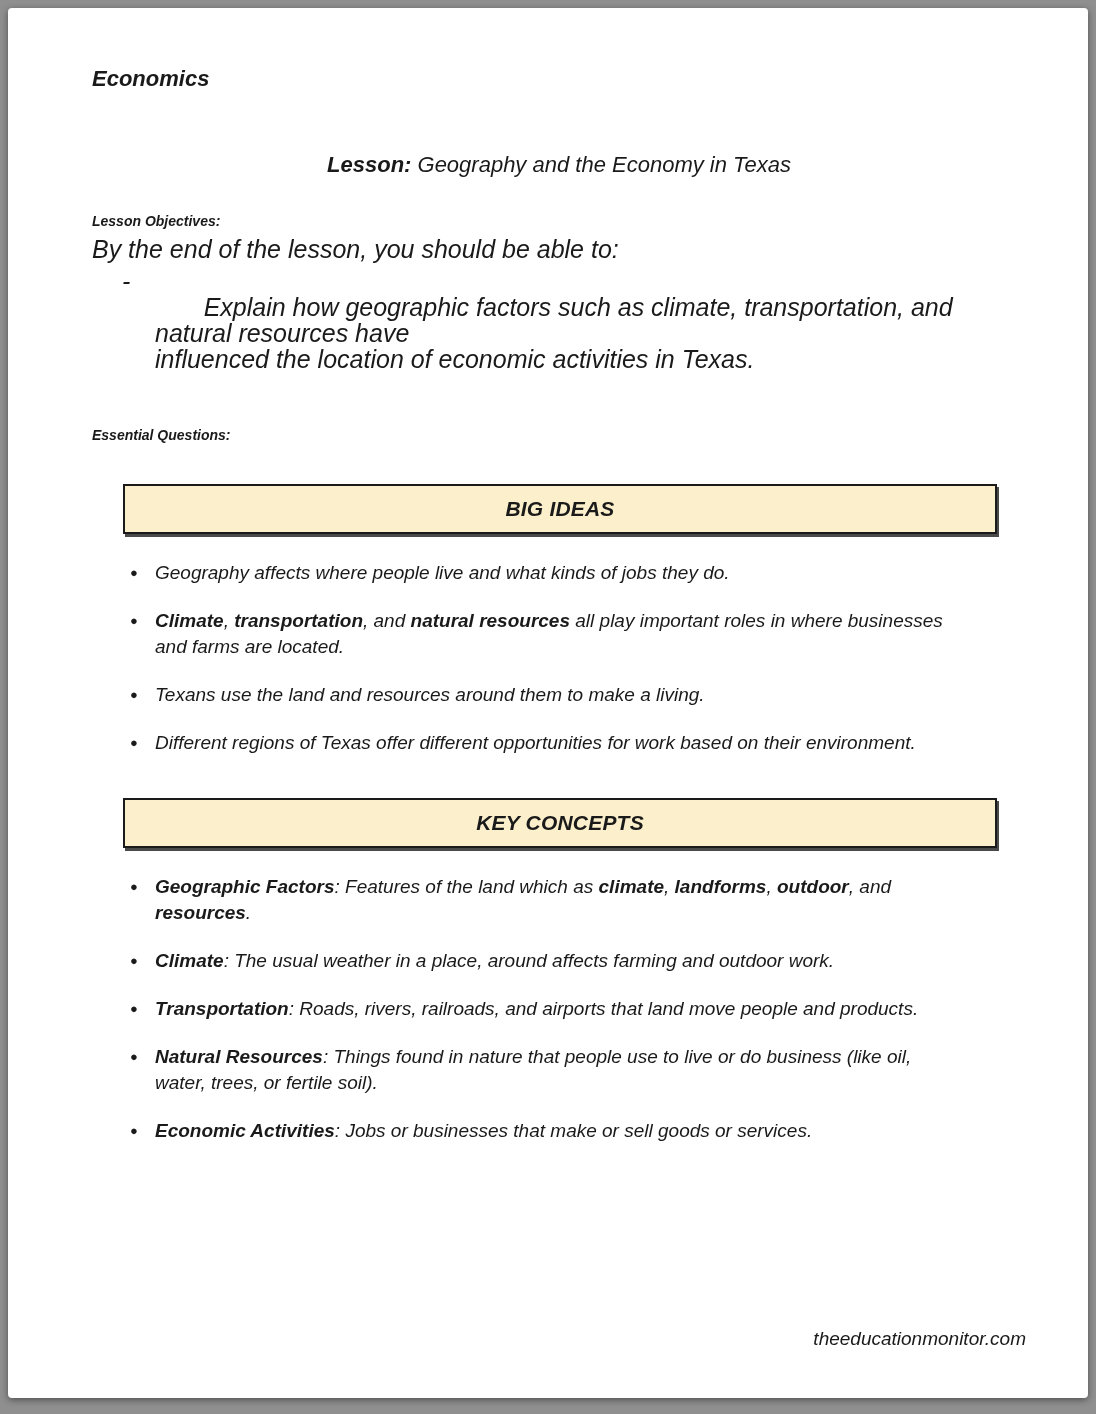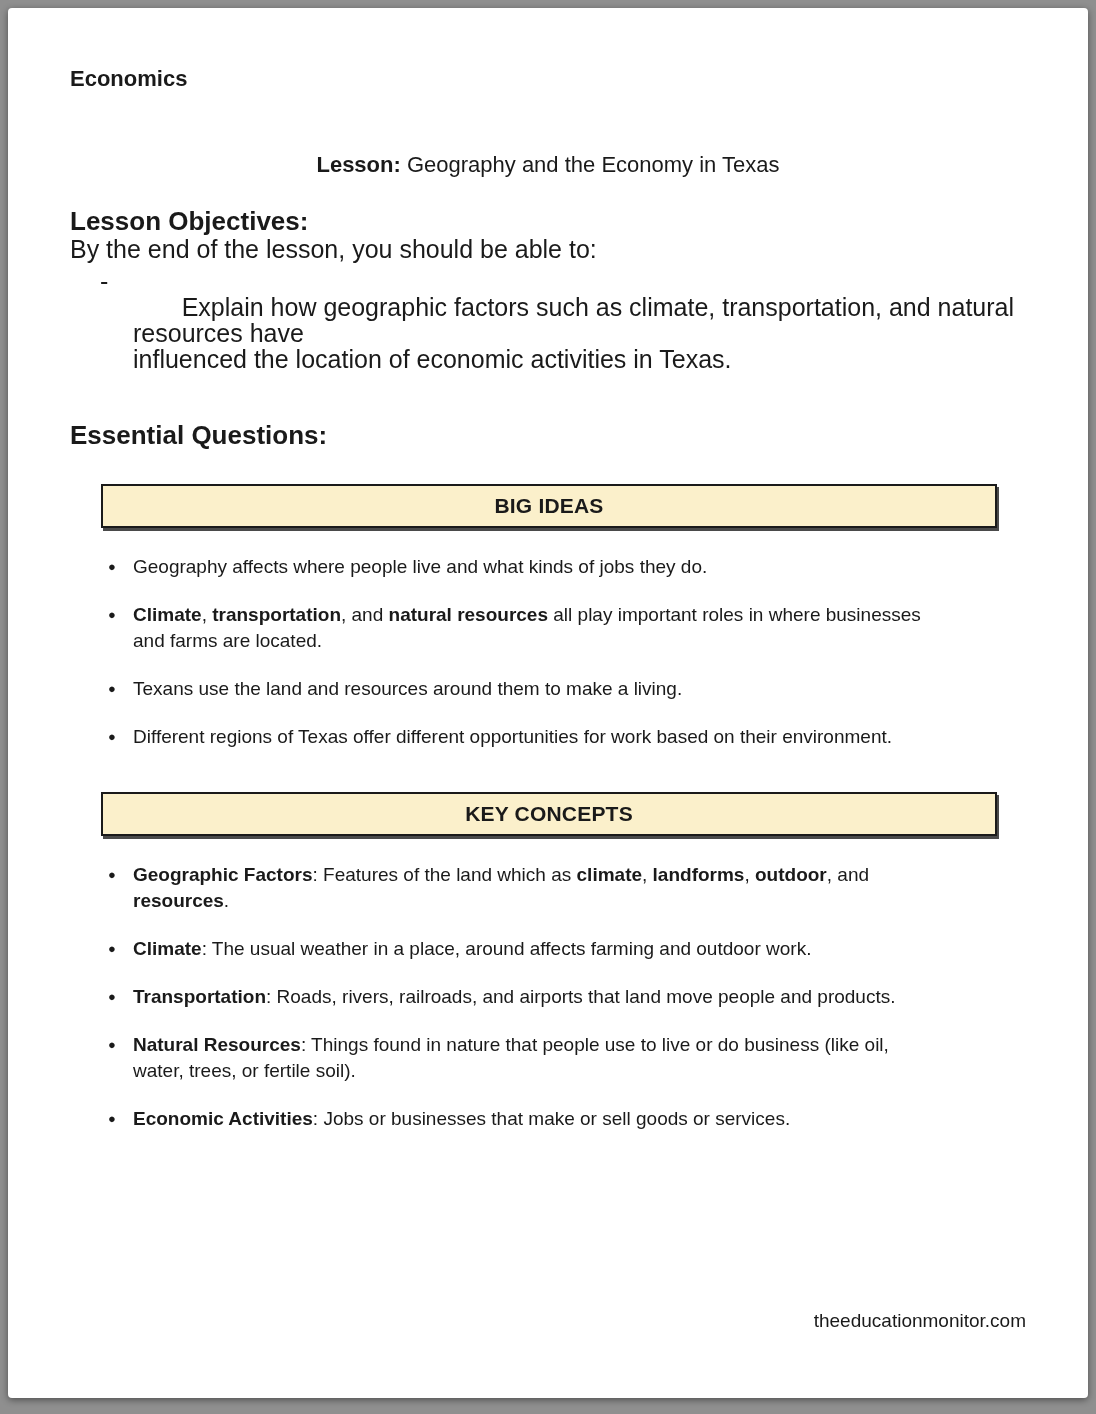--- a/index.html
+++ b/index.html
@@ -17,38 +17,39 @@
     color: var(--ink);
   }
   .page {
     position: relative;
     margin: 8px 8px 12px 8px;
     width: 1080px;
     height: 1390px;
     background: var(--page-bg);
     border-radius: 4px;
     box-shadow: 0 2px 7px rgba(0,0,0,0.45);
-    padding: 58px 62px 0 62px;
+    padding: 58px 62px 0 84px;
     overflow: hidden;
+    font-style: italic;
   }
   .course-heading {
     font-size: 22px;
     line-height: 26px;
     font-weight: bold;
   }
   .lesson-title {
     margin-top: 60px;
     font-size: 22px;
     line-height: 26px;
     text-align: center;
   }
   .b { font-weight: bold; text-align: right; }
   .section-heading {
     margin-top: 30px;
-    font-size: 26px;
+    font-size: 14px;
     line-height: 26px;
     font-weight: bold;
   }
   .section-heading.essential { margin-top: 24px; }
   .body-text {
     font-size: 25px;
     line-height: 26px;
   }
   .intro { margin-top: 2px; }
   .dash-item {
@@ -58,21 +59,21 @@
     white-space: pre-wrap;
   }
   .dash-glyph {
     position: absolute;
     left: 30px;
     top: 0;
   }
   .question { margin-top: 4px; padding-left: 44px; }
   .banner {
     margin: 36px 29px 0 31px;
-    height: 44px;
+    height: 50px;
     background: var(--banner-bg);
     border: 2px solid var(--banner-border);
     box-shadow: 2px 3px 0 #4a4a4a;
     display: flex;
     align-items: center;
     justify-content: center;
   }
   .banner.second { margin-top: 42px; }
   .banner-label {
     font-size: 21px;
@@ -94,21 +95,21 @@
     position: absolute;
     left: 38px;
     top: 0;
     font-size: 13px;
     line-height: 26px;
   }
   .li-text { white-space: pre-wrap; }
   .page-footer {
     position: absolute;
     right: 62px;
-    bottom: 64px;
+    bottom: 46px;
     font-size: 19px;
     line-height: 26px;
   }
 </style>
 </head>
 <body>
 
 <div class="page">
 
   <h1 class="course-heading">Economics</h1>

